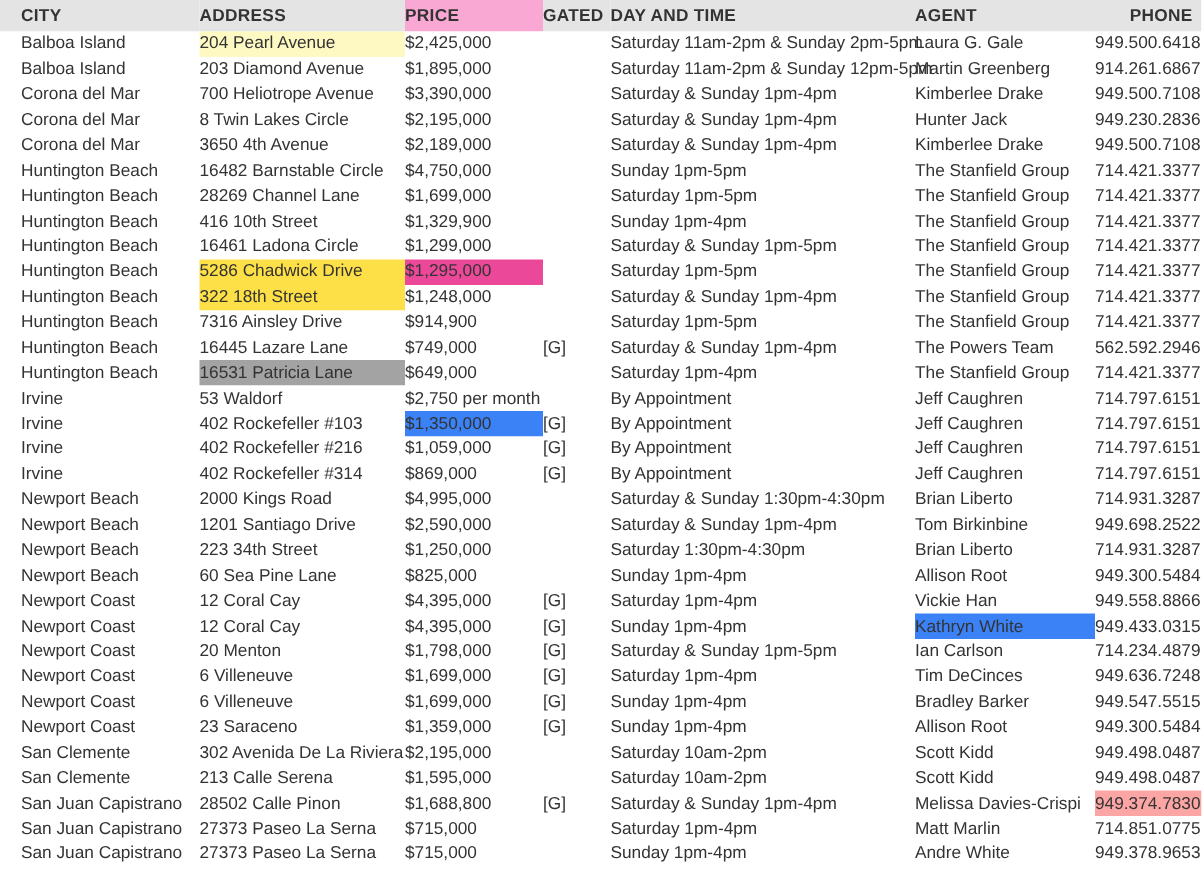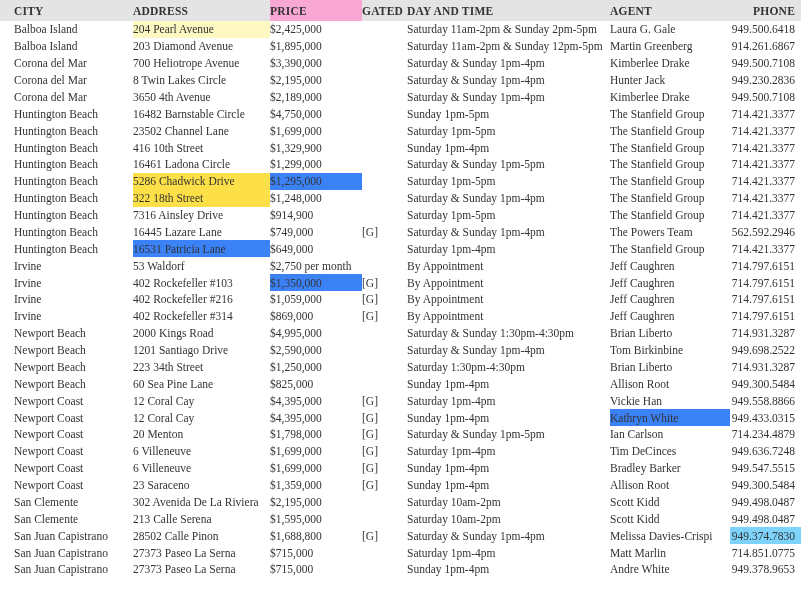--- a/index.html
+++ b/index.html
@@ -6,21 +6,20 @@
   html, body {
     width: 801px; height: 595px;
     background: #ffffff;
     font-family: "Liberation Sans", sans-serif;
     overflow: hidden;
   }
   table.listings {
     width: 801px;
     border-collapse: collapse;
     table-layout: fixed;
-    font-family: Liberation Serif, serif;
   }
   col.c-city    { width: 133px; }
   col.c-address { width: 137px; }
   col.c-price   { width: 92px; }
   col.c-gated   { width: 45px; }
   col.c-daytime { width: 203px; }
   col.c-agent   { width: 120px; }
   col.c-phone   { width: 71px; }
   thead th {
     background: #e4e4e4;
@@ -121,21 +120,21 @@
     <td class="pad-first" style="background: rgb(255, 255, 255); color: rgb(51, 51, 51);">Huntington Beach</td>
     <td style="background: rgb(255, 255, 255); color: rgb(51, 51, 51);">16482 Barnstable Circle</td>
     <td style="background: rgb(255, 255, 255); color: rgb(51, 51, 51);">$4,750,000</td>
     <td style="background: rgb(255, 255, 255); color: rgb(51, 51, 51);"></td>
     <td style="background: rgb(255, 255, 255); color: rgb(51, 51, 51);">Sunday 1pm-5pm</td>
     <td style="background: rgb(255, 255, 255); color: rgb(51, 51, 51);">The Stanfield Group</td>
     <td class="align-right" style="background: rgb(255, 255, 255); color: rgb(51, 51, 51);">714.421.3377</td>
   </tr>
       <tr>
     <td class="pad-first" style="background: rgb(255, 255, 255); color: rgb(51, 51, 51);">Huntington Beach</td>
-    <td style="background: rgb(255, 255, 255); color: rgb(51, 51, 51);">23502 Channel Lane</td>
+    <td style="background: rgb(255, 255, 255); color: rgb(51, 51, 51);">28269 Channel Lane</td>
     <td style="background: rgb(255, 255, 255); color: rgb(51, 51, 51);">$1,699,000</td>
     <td style="background: rgb(255, 255, 255); color: rgb(51, 51, 51);"></td>
     <td style="background: rgb(255, 255, 255); color: rgb(51, 51, 51);">Saturday 1pm-5pm</td>
     <td style="background: rgb(255, 255, 255); color: rgb(51, 51, 51);">The Stanfield Group</td>
     <td class="align-right" style="background: rgb(255, 255, 255); color: rgb(51, 51, 51);">714.421.3377</td>
   </tr>
       <tr>
     <td class="pad-first" style="background: rgb(255, 255, 255); color: rgb(51, 51, 51);">Huntington Beach</td>
     <td style="background: rgb(255, 255, 255); color: rgb(51, 51, 51);">416 10th Street</td>
     <td style="background: rgb(255, 255, 255); color: rgb(51, 51, 51);">$1,329,900</td>
@@ -149,21 +148,21 @@
     <td style="background: rgb(255, 255, 255); color: rgb(51, 51, 51);">16461 Ladona Circle</td>
     <td style="background: rgb(255, 255, 255); color: rgb(51, 51, 51);">$1,299,000</td>
     <td style="background: rgb(255, 255, 255); color: rgb(51, 51, 51);"></td>
     <td style="background: rgb(255, 255, 255); color: rgb(51, 51, 51);">Saturday &amp; Sunday 1pm-5pm</td>
     <td style="background: rgb(255, 255, 255); color: rgb(51, 51, 51);">The Stanfield Group</td>
     <td class="align-right" style="background: rgb(255, 255, 255); color: rgb(51, 51, 51);">714.421.3377</td>
   </tr>
       <tr>
     <td class="pad-first" style="background: rgb(255, 255, 255); color: rgb(51, 51, 51);">Huntington Beach</td>
     <td style="background: #fde047; color: rgb(51, 51, 51);">5286 Chadwick Drive</td>
-    <td style="background: #3b82f6; color: rgb(51, 51, 51); margin-left: 40px;">$1,295,000</td>
+    <td style="background: #ec4899; color: rgb(51, 51, 51); margin-left: 40px;">$1,295,000</td>
     <td style="background: rgb(255, 255, 255); color: rgb(51, 51, 51);"></td>
     <td style="background: rgb(255, 255, 255); color: rgb(51, 51, 51);">Saturday 1pm-5pm</td>
     <td style="background: rgb(255, 255, 255); color: rgb(51, 51, 51);">The Stanfield Group</td>
     <td class="align-right" style="background: rgb(255, 255, 255); color: rgb(51, 51, 51);">714.421.3377</td>
   </tr>
       <tr>
     <td class="pad-first" style="background: rgb(255, 255, 255); color: rgb(51, 51, 51);">Huntington Beach</td>
     <td style="background: #fde047; color: rgb(51, 51, 51);">322 18th Street</td>
     <td style="background: rgb(255, 255, 255); color: rgb(51, 51, 51);">$1,248,000</td>
     <td style="background: rgb(255, 255, 255); color: rgb(51, 51, 51);"></td>
@@ -184,21 +183,21 @@
     <td class="pad-first" style="background: rgb(255, 255, 255); color: rgb(51, 51, 51);">Huntington Beach</td>
     <td style="background: rgb(255, 255, 255); color: rgb(51, 51, 51);">16445 Lazare Lane</td>
     <td style="background: rgb(255, 255, 255); color: rgb(51, 51, 51);">$749,000</td>
     <td style="background: rgb(255, 255, 255); color: rgb(51, 51, 51);">[G]</td>
     <td style="background: rgb(255, 255, 255); color: rgb(51, 51, 51);">Saturday &amp; Sunday 1pm-4pm</td>
     <td style="background: rgb(255, 255, 255); color: rgb(51, 51, 51);">The Powers Team</td>
     <td class="align-right" style="background: rgb(255, 255, 255); color: rgb(51, 51, 51);">562.592.2946</td>
   </tr>
       <tr>
     <td class="pad-first" style="background: rgb(255, 255, 255); color: rgb(51, 51, 51);">Huntington Beach</td>
-    <td style="background: #3b82f6; color: rgb(51, 51, 51);">16531 Patricia Lane</td>
+    <td style="background: #a3a3a3; color: rgb(51, 51, 51);">16531 Patricia Lane</td>
     <td style="background: rgb(255, 255, 255); color: rgb(51, 51, 51);">$649,000</td>
     <td style="background: rgb(255, 255, 255); color: rgb(51, 51, 51);"></td>
     <td style="background: rgb(255, 255, 255); color: rgb(51, 51, 51);">Saturday 1pm-4pm</td>
     <td style="background: rgb(255, 255, 255); color: rgb(51, 51, 51);">The Stanfield Group</td>
     <td class="align-right" style="background: rgb(255, 255, 255); color: rgb(51, 51, 51);">714.421.3377</td>
   </tr>
       <tr>
     <td class="pad-first" style="background: rgb(255, 255, 255); color: rgb(51, 51, 51);">Irvine</td>
     <td style="background: rgb(255, 255, 255); color: rgb(51, 51, 51);">53 Waldorf</td>
     <td style="background: rgb(255, 255, 255); color: rgb(51, 51, 51);">$2,750 per month</td>
@@ -342,21 +341,21 @@
     <td style="background: rgb(255, 255, 255); color: rgb(51, 51, 51);">Scott Kidd</td>
     <td class="align-right" style="background: rgb(255, 255, 255); color: rgb(51, 51, 51);">949.498.0487</td>
   </tr>
       <tr>
     <td class="pad-first" style="background: rgb(255, 255, 255); color: rgb(51, 51, 51);">San Juan Capistrano</td>
     <td style="background: rgb(255, 255, 255); color: rgb(51, 51, 51);">28502 Calle Pinon</td>
     <td style="background: rgb(255, 255, 255); color: rgb(51, 51, 51);">$1,688,800</td>
     <td style="background: rgb(255, 255, 255); color: rgb(51, 51, 51);">[G]</td>
     <td style="background: rgb(255, 255, 255); color: rgb(51, 51, 51);">Saturday &amp; Sunday 1pm-4pm</td>
     <td style="background: rgb(255, 255, 255); color: rgb(51, 51, 51);">Melissa Davies-Crispi</td>
-    <td class="align-right" style="background: #7dd3fc; color: rgb(51, 51, 51);">949.374.7830</td>
+    <td class="align-right" style="background: #fca5a5; color: rgb(51, 51, 51);">949.374.7830</td>
   </tr>
       <tr>
     <td class="pad-first" style="background: rgb(255, 255, 255); color: rgb(51, 51, 51);">San Juan Capistrano</td>
     <td style="background: rgb(255, 255, 255); color: rgb(51, 51, 51);">27373 Paseo La Serna</td>
     <td style="background: rgb(255, 255, 255); color: rgb(51, 51, 51);">$715,000</td>
     <td style="background: rgb(255, 255, 255); color: rgb(51, 51, 51);"></td>
     <td style="background: rgb(255, 255, 255); color: rgb(51, 51, 51);">Saturday 1pm-4pm</td>
     <td style="background: rgb(255, 255, 255); color: rgb(51, 51, 51);">Matt Marlin</td>
     <td class="align-right" style="background: rgb(255, 255, 255); color: rgb(51, 51, 51);">714.851.0775</td>
   </tr>

